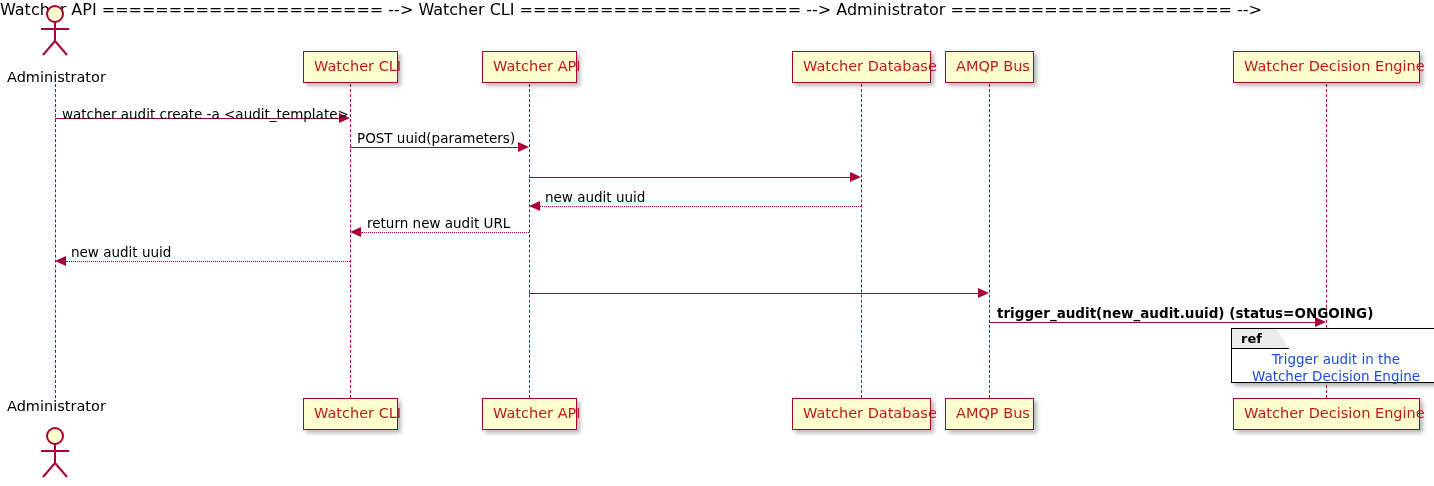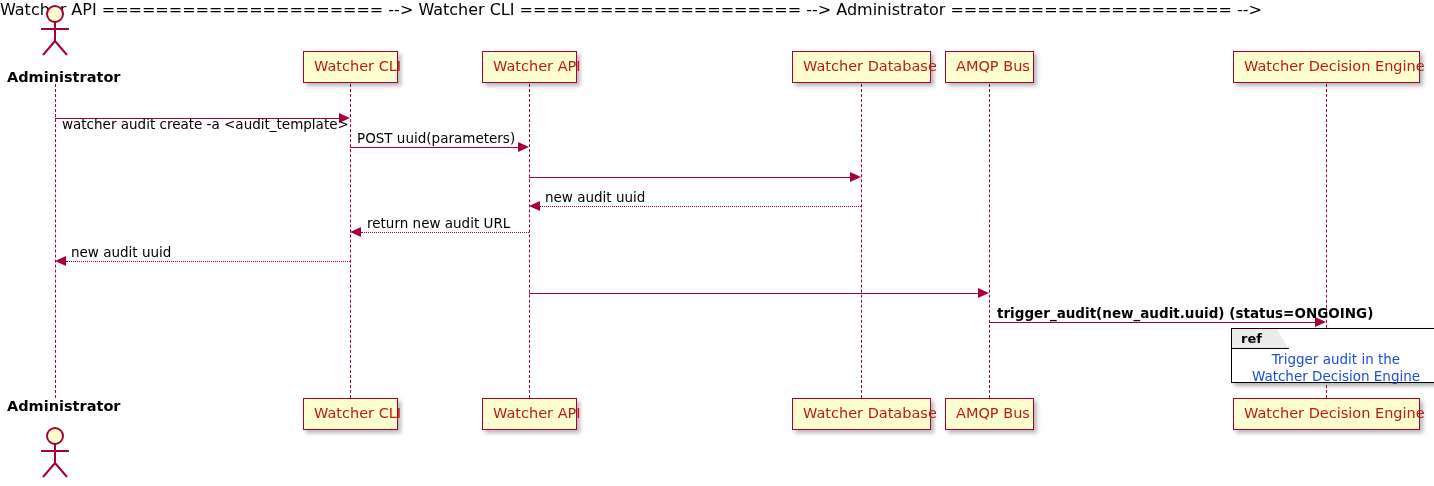--- a/index.html
+++ b/index.html
@@ -45,21 +45,20 @@
     position: absolute;
     width: 52px;
     height: 56px;
   }
   .actor-label {
     position: absolute;
     font-size: 14.5px;
     color: #000000;
     white-space: nowrap;
     text-align: right;
-    font-weight: bold;
   }
   
   .msg-line {
     position: absolute;
     height: 0;
     border-top: 1.5px solid #A80036;
   }
   .msg-line.dotted {
     border-top: 1.5px dotted #A80036;
   }
@@ -150,21 +149,21 @@
   
   <div class="participant" style="left:303px; top:51px; width:95px;">Watcher CLI</div>
   <div class="participant" style="left:482px; top:51px; width:95px;">Watcher API</div>
   <div class="participant" style="left:792px; top:51px; width:139px;">Watcher Database</div>
   <div class="participant" style="left:945px; top:51px; width:89px;">AMQP Bus</div>
   <div class="participant" style="left:1233px; top:51px; width:187px;">Watcher Decision Engine</div>
 
   
   <div class="msg-line" style="left:55px; top:118px; width:285px;"></div>
   <div class="arrowhead right" style="left:339px; top:113px;"></div>
-  <div class="msg-label" style="left:62px; top:116px;">watcher audit create -a &lt;audit_template&gt;</div>
+  <div class="msg-label" style="left:62px; top:106px;">watcher audit create -a &lt;audit_template&gt;</div>
 
   
   <div class="msg-line" style="left:350px; top:147px; width:169px;"></div>
   <div class="arrowhead right" style="left:518px; top:142px;"></div>
   <div class="msg-label" style="left:357px; top:130px;">POST uuid(parameters)</div>
 
   
   <div class="msg-line" style="left:529px; top:177px; width:322px;"></div>
   <div class="arrowhead right" style="left:850px; top:172px;"></div>
 

